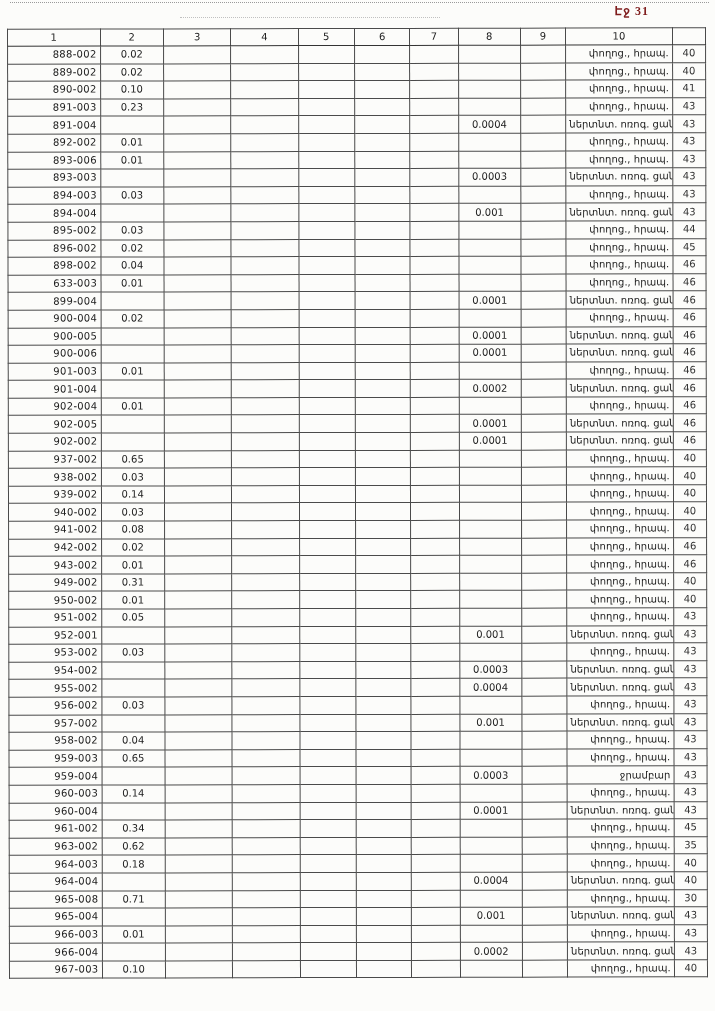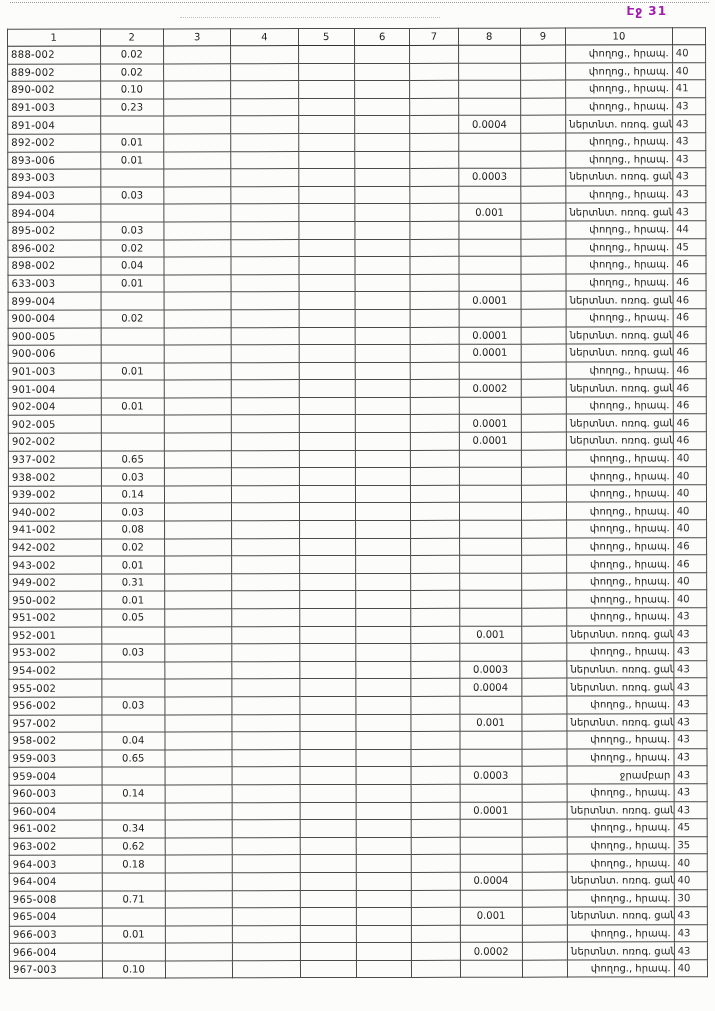--- a/index.html
+++ b/index.html
@@ -24,25 +24,26 @@
     border-top: 1px dotted #9a9a9a;
   }
   .scan-artifact-top2 {
     position: absolute;
     top: 17px; left: 180px; width: 260px;
     border-top: 1px dotted #c0c0c0;
   }
   .page-label {
     position: absolute;
     top: 4px;
-    right: 48px;
+    right: 66px;
     font-size: 12px;
     font-weight: bold;
     letter-spacing: 1px;
-    color: #a21caf;
+    color: #7f1d1d;
+    font-family: Liberation Serif, serif;
   }
   table.records {
     position: absolute;
     left: 8px;
     top: 28px;
     width: 699px;
     border-collapse: collapse;
     table-layout: fixed;
     transform: rotate(-0.12deg);
   }
@@ -57,25 +58,25 @@
     overflow: hidden;
     font-weight: normal;
   }
   table.records thead th {
     text-align: center;
     height: 15px;
     font-size: 10px;
     color: #222;
     border-bottom: 1px solid #333;
   }
-  td.c-code   { text-align: left;  padding-left: 5px; letter-spacing: 0.3px; }
+  td.c-code   { text-align: right;  padding-left: 5px; letter-spacing: 0.3px; }
   td.c-val    { text-align: center; }
   td.c-empty  { text-align: center; color: #777; }
   td.c-land   { text-align: right; font-size: 9.5px; padding-left: 4px; }
-  td.c-ref    { font-size: 8.5px; color: #333; padding: 0 1px; }
+  td.c-ref    { text-align: center; font-size: 8.5px; color: #333; padding: 0 1px; }
   
   col.w1  { width: 92px; }
   col.w2  { width: 63px; }
   col.w3  { width: 67px; }
   col.w4  { width: 67px; }
   col.w5  { width: 56px; }
   col.w6  { width: 55px; }
   col.w7  { width: 48px; }
   col.w8  { width: 62px; }
   col.w9  { width: 45px; }

